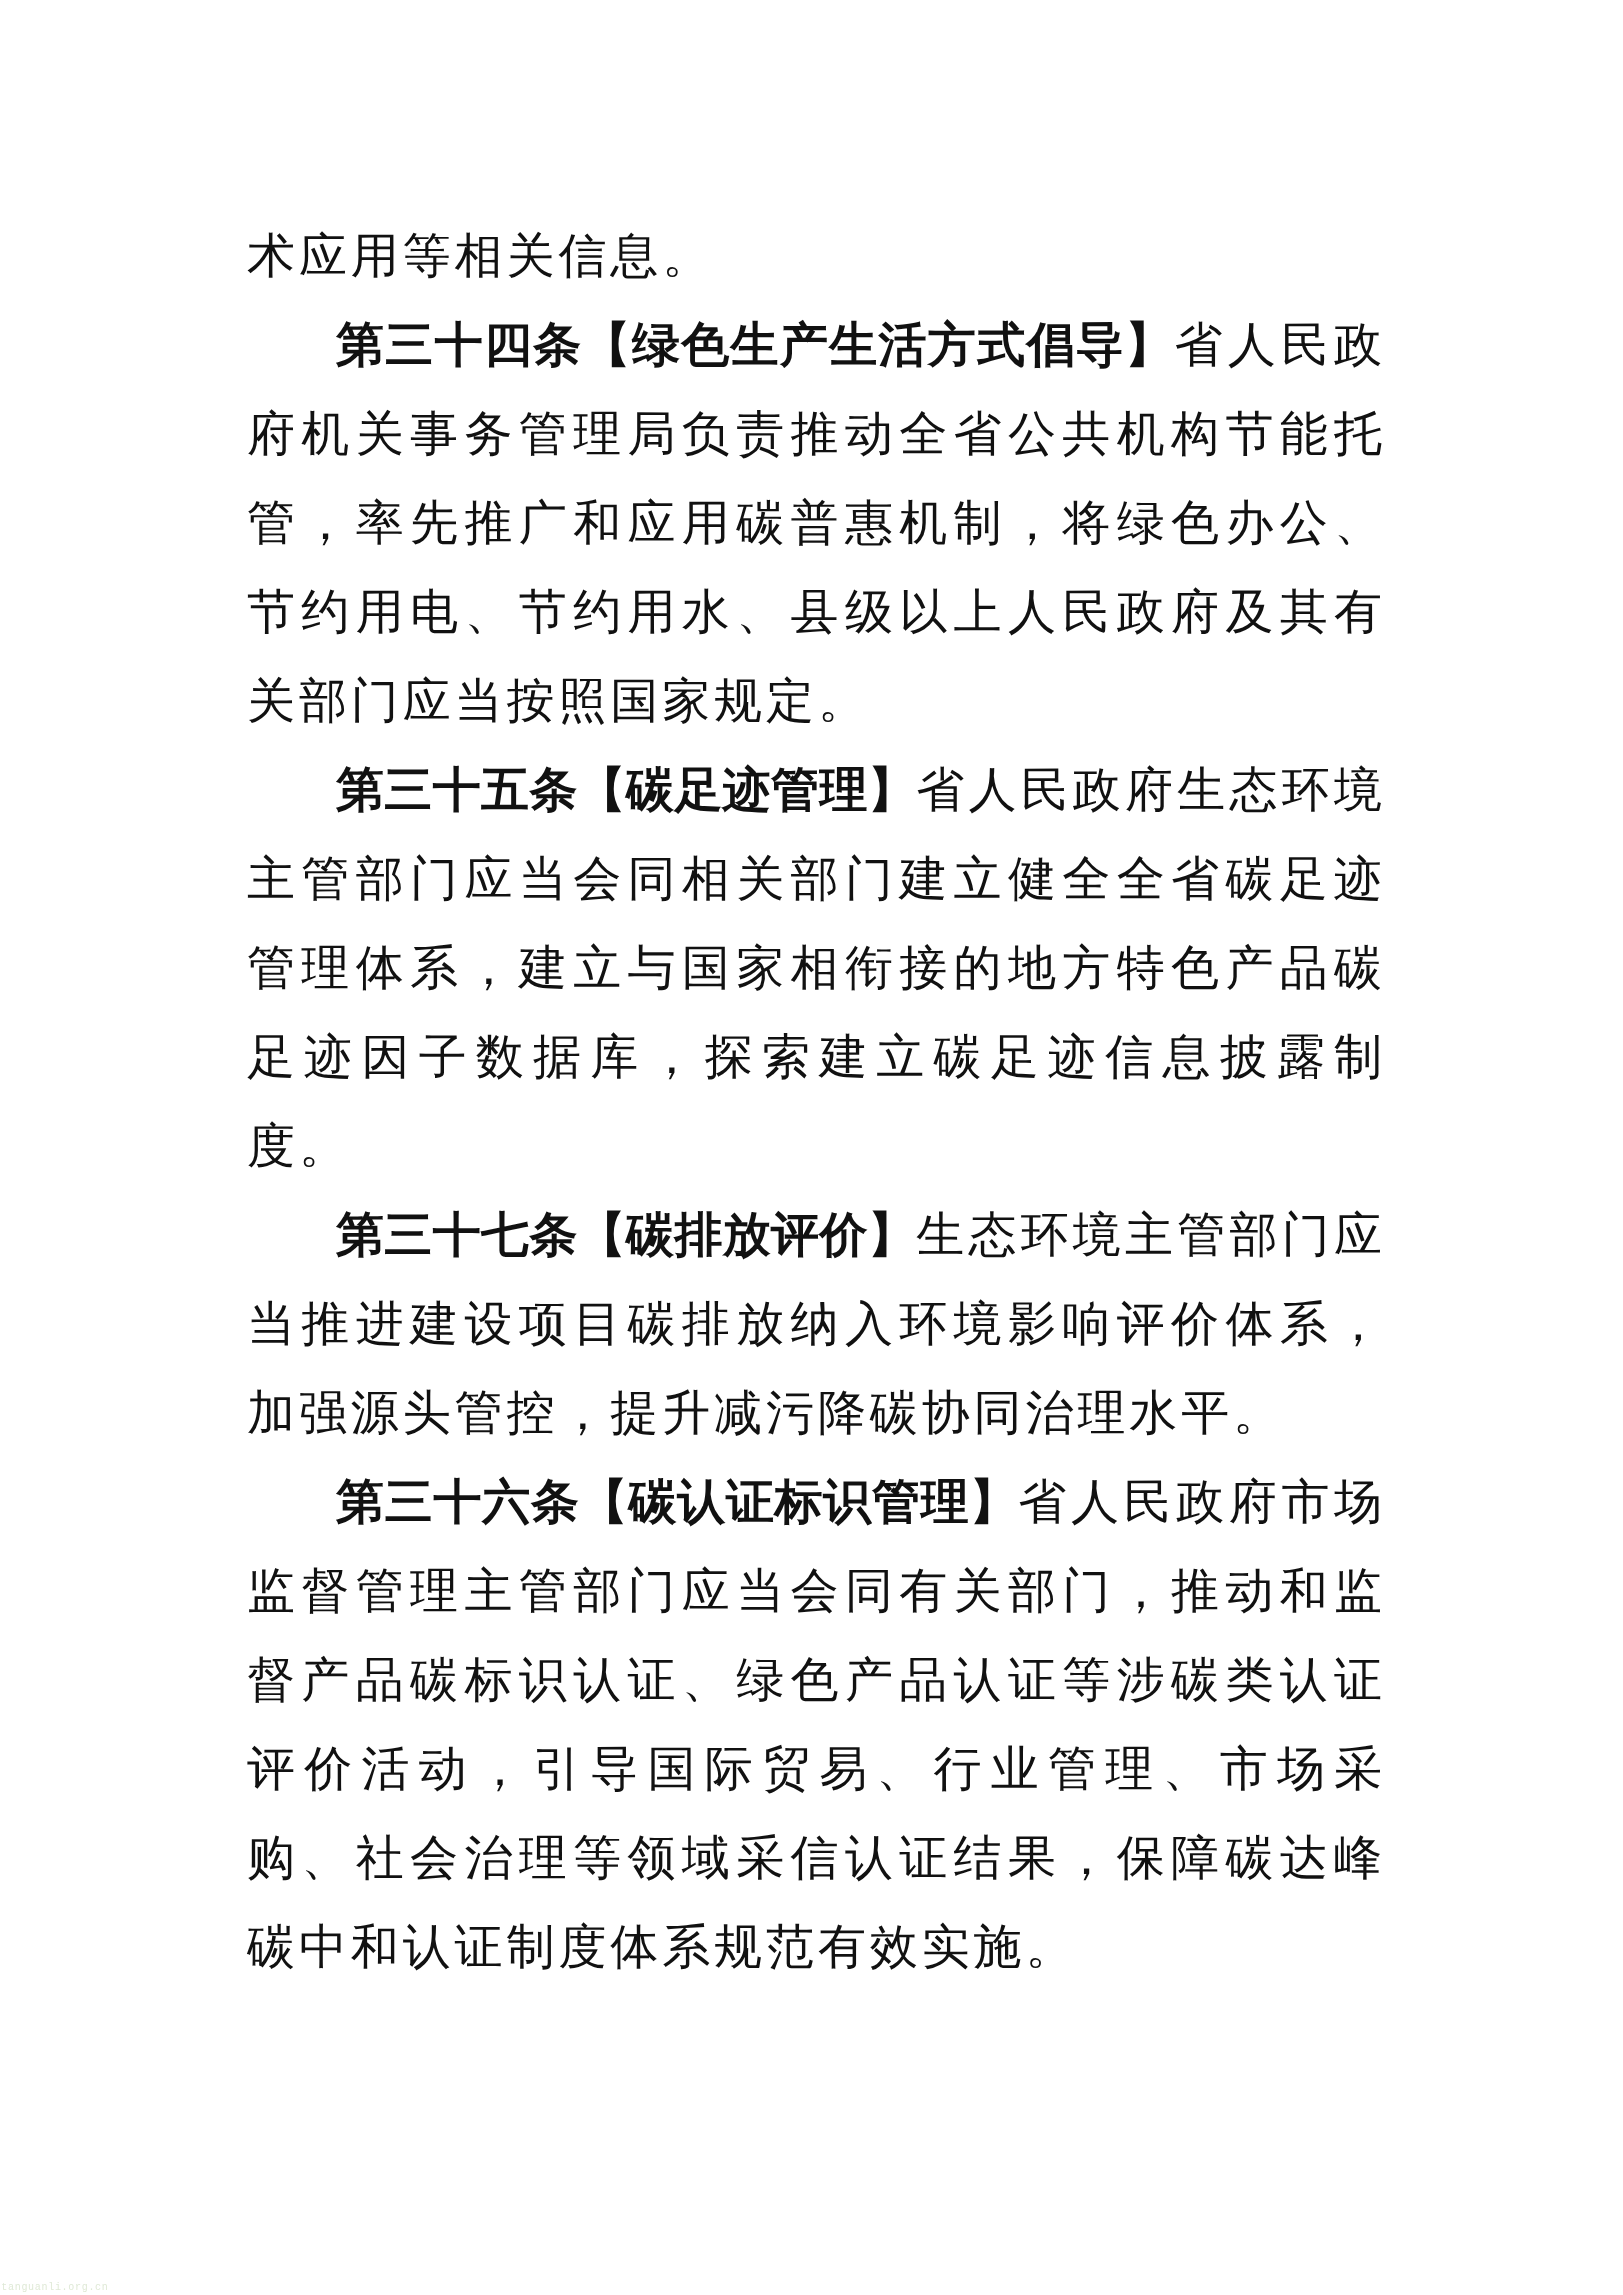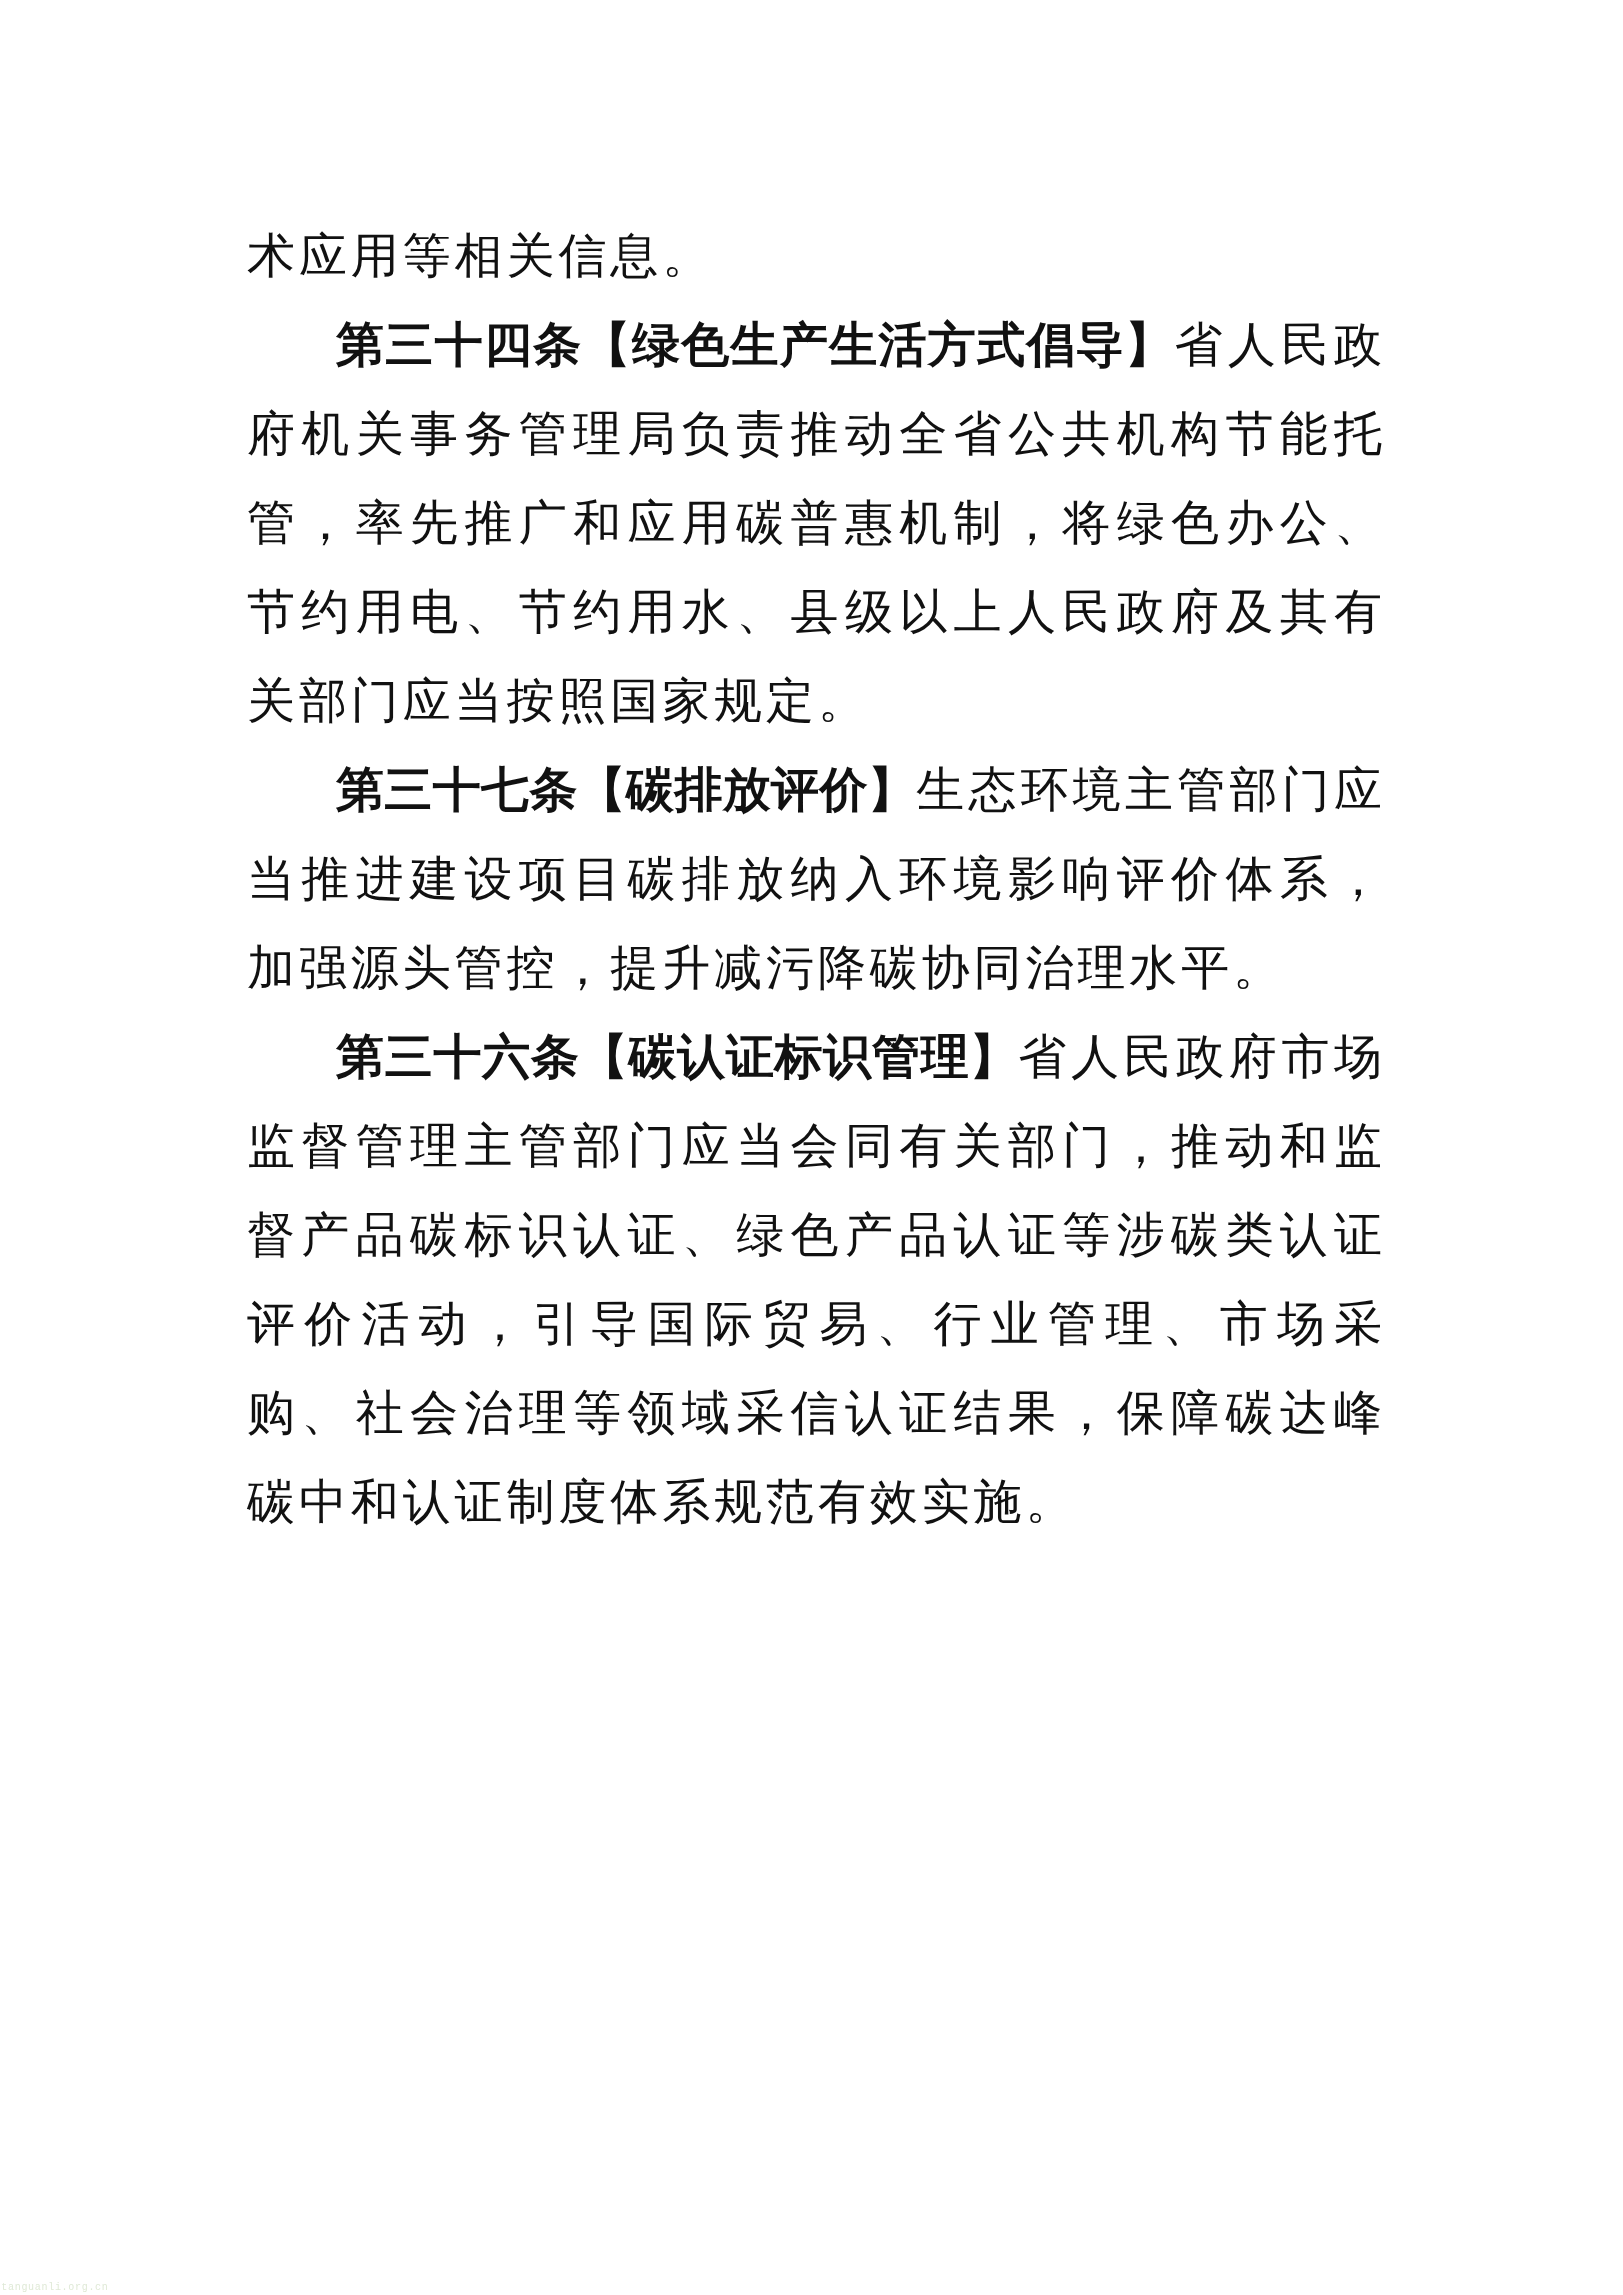--- a/index.html
+++ b/index.html
@@ -32,20 +32,23 @@
 <body>
 
 <div class="page">
   <p class="para">
     <span class="head"></span><span>术应用等相关信息。</span>
   </p>
   <p class="para indent">
     <span class="head">第三十四条【绿色生产生活方式倡导】</span><span>省人民政府机关事务管理局负责推动全省公共机构节能托管，率先推广和应用碳普惠机制，将绿色办公、节约用电、节约用水、县级以上人民政府及其有关部门应当按照国家规定。</span>
   </p>
   <p class="para indent">
+    <span class="head">第三十五条【碳足迹管理】</span><span>省人民政府生态环境主管部门应当会同相关部门建立健全全省碳足迹管理体系，建立与国家相衔接的地方特色产品碳足迹因子数据库，探索建立碳足迹信息披露制度。</span>
+  </p>
+  <p class="para indent">
     <span class="head">第三十七条【碳排放评价】</span><span>生态环境主管部门应当推进建设项目碳排放纳入环境影响评价体系，加强源头管控，提升减污降碳协同治理水平。</span>
   </p>
   <p class="para indent">
     <span class="head">第三十六条【碳认证标识管理】</span><span>省人民政府市场监督管理主管部门应当会同有关部门，推动和监督产品碳标识认证、绿色产品认证等涉碳类认证评价活动，引导国际贸易、行业管理、市场采购、社会治理等领域采信认证结果，保障碳达峰碳中和认证制度体系规范有效实施。</span>
   </p>
 </div>
 
 <div class="watermark">tanguanli.org.cn</div>
 
 

